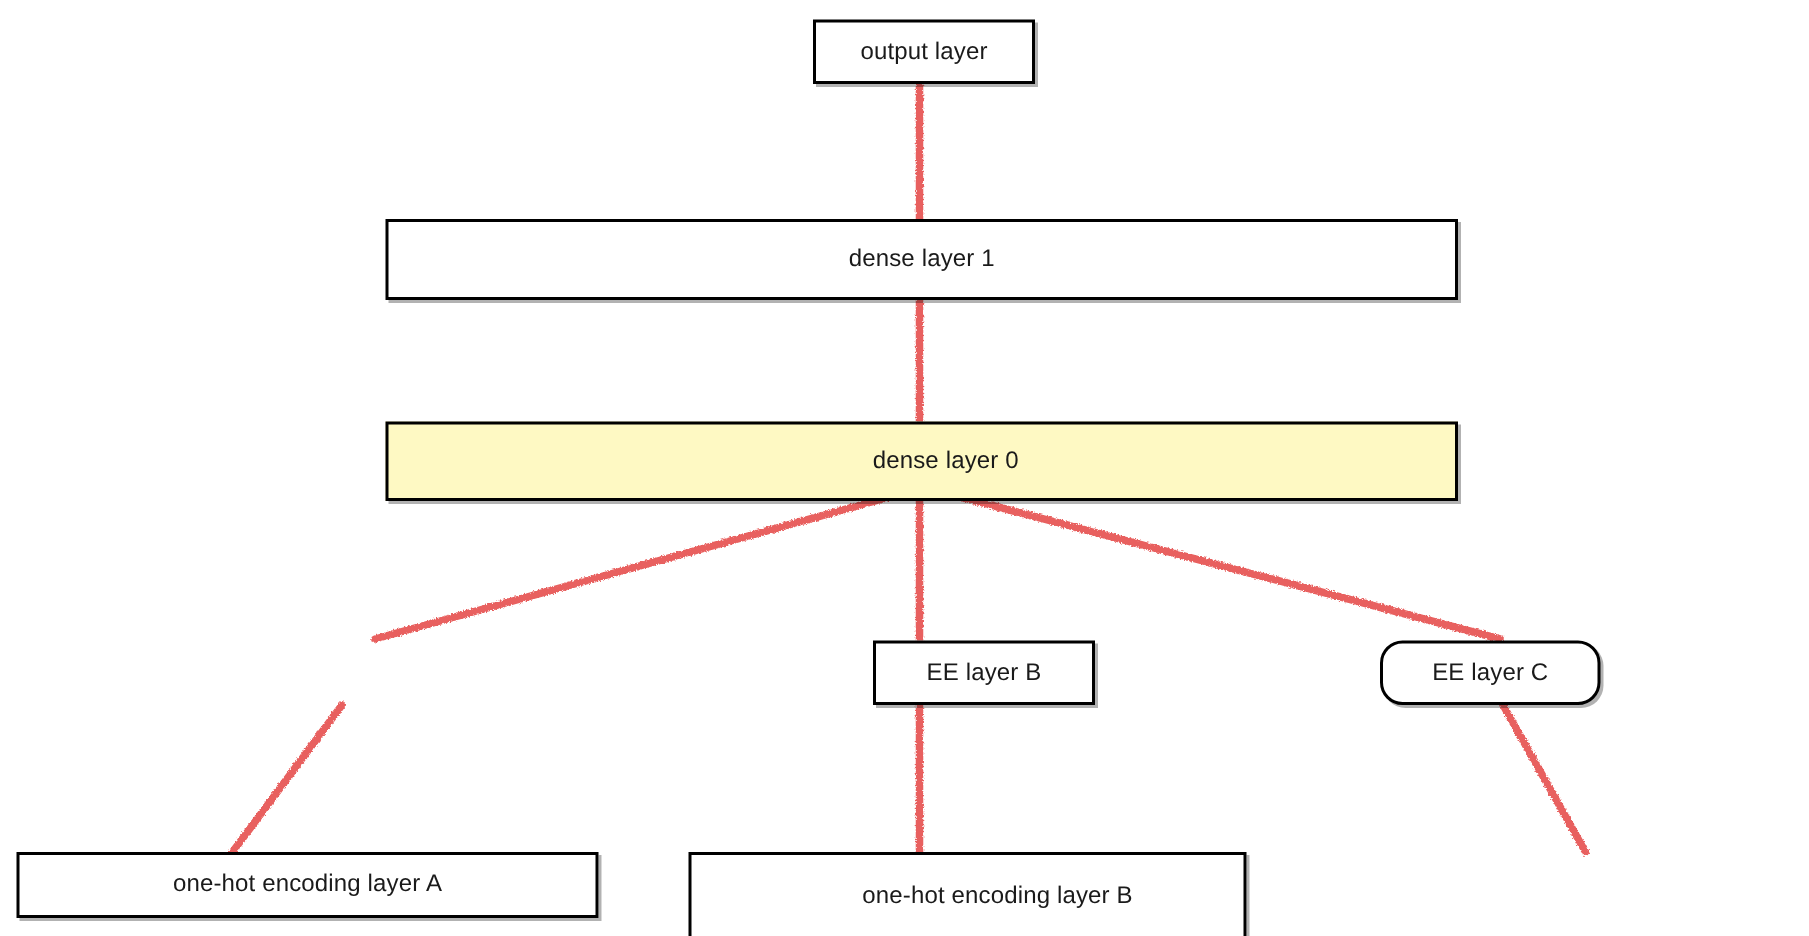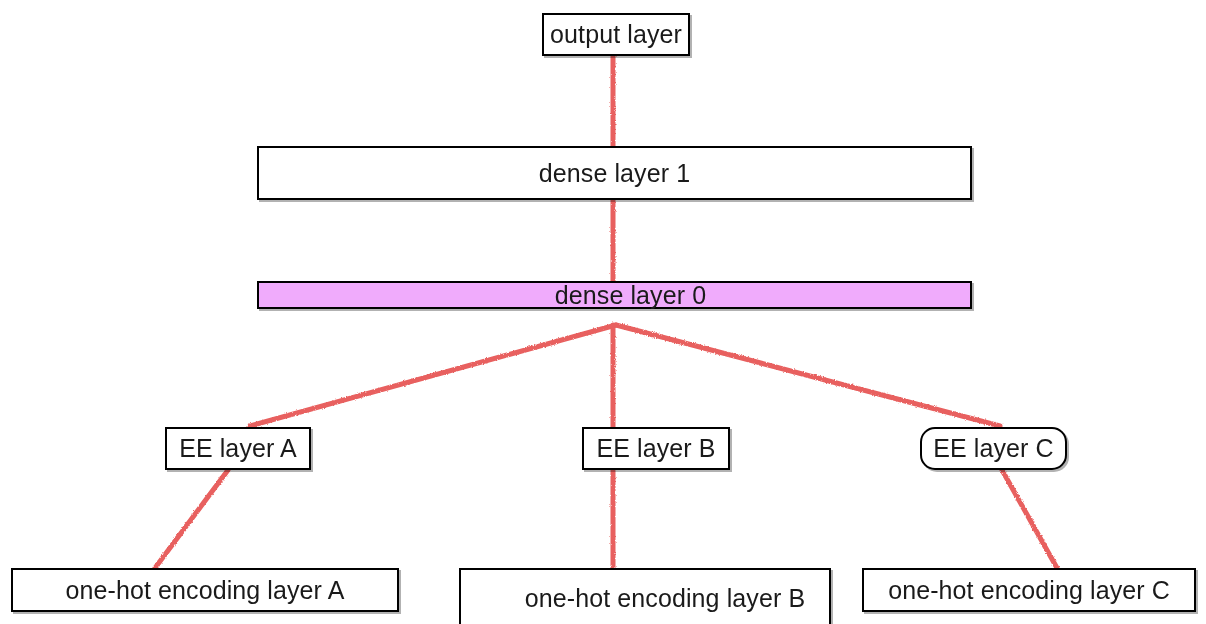--- a/index.html
+++ b/index.html
@@ -33,21 +33,21 @@
     background: #ffffff;
     border: 2px solid #000000;
     box-shadow: 2px 2px 0 rgba(0,0,0,0.30);
     display: flex;
     align-items: center;
     justify-content: center;
     z-index: 2;
   }
   .node-label {
     font-family: "Liberation Sans", sans-serif;
-    font-size: 25px;
+    font-size: 16px;
     line-height: 1;
     color: #1a1a1a;
     white-space: nowrap;
     letter-spacing: 0.1px;
   }
 </style>
 </head>
 <body>
 
 <div id="canvas">
@@ -72,41 +72,35 @@
   </svg>
 
   <div class="node" style="left: 542px; top: 13px; width: 148px; height: 43px; border-color: rgb(0, 0, 0); background: rgb(255, 255, 255);">
     <span class="node-label">output layer</span>
   </div>
 
   <div class="node" style="left: 257px; top: 146px; width: 715px; height: 54px; border-color: rgb(0, 0, 0); background: rgb(255, 255, 255);">
     <span class="node-label">dense layer 1</span>
   </div>
 
-  <div class="node" style="left: 257px; top: 281px; width: 715px; height: 28px; border-color: rgb(0, 0, 0); background: #f0abfc; padding-left: 32px;">
+  <div class="node" style="left: 257px; top: 281px; width: 715px; height: 53px; border-color: rgb(0, 0, 0); background: #fef9c3; padding-left: 32px;">
     <span class="node-label">dense layer 0</span>
   </div>
 
-  <div class="node" style="left: 165px; top: 427px; width: 146px; height: 43px; border-color: rgb(0, 0, 0); background: rgb(255, 255, 255);">
-    <span class="node-label">EE layer A</span>
-  </div>
 
   <div class="node" style="left: 542px; top: 427px; width: 148px; height: 43px; border-color: rgb(0, 0, 0); background: rgb(255, 255, 255); margin-left: 40px;">
     <span class="node-label">EE layer B</span>
   </div>
 
   <div class="node" style="left: 920px; top: 427px; width: 147px; height: 43px; border-color: rgb(0, 0, 0); background: rgb(255, 255, 255); border-radius: 15px;">
     <span class="node-label">EE layer C</span>
   </div>
 
   <div class="node" style="left: 11px; top: 568px; width: 388px; height: 44px; border-color: rgb(0, 0, 0); background: rgb(255, 255, 255);">
     <span class="node-label">one-hot encoding layer A</span>
   </div>
 
   <div class="node" style="left: 459px; top: 568px; width: 372px; height: 60px; border-color: rgb(0, 0, 0); background: rgb(255, 255, 255); padding-left: 40px;">
     <span class="node-label">one-hot encoding layer B</span>
   </div>
 
-  <div class="node" style="left: 862px; top: 568px; width: 334px; height: 44px; border-color: rgb(0, 0, 0); background: rgb(255, 255, 255);">
-    <span class="node-label">one-hot encoding layer C</span>
-  </div>
 
 </div>
 
 </body></html>

